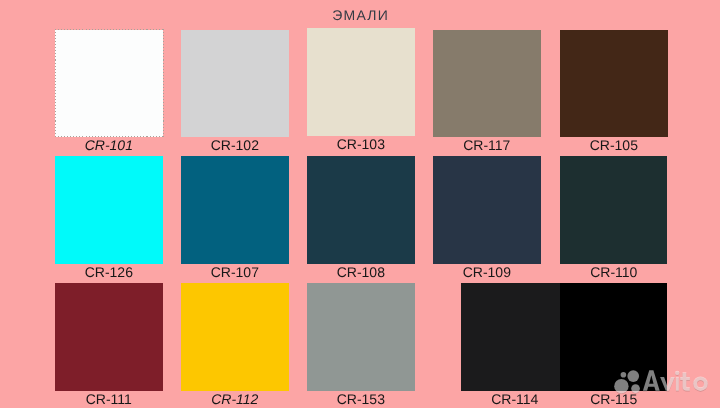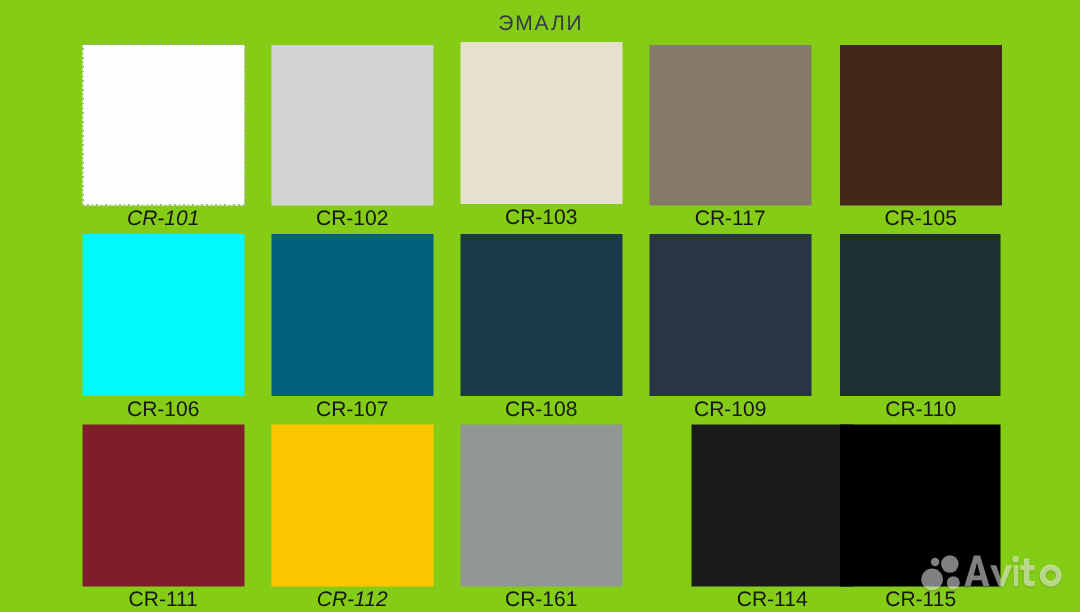--- a/index.html
+++ b/index.html
@@ -1,19 +1,19 @@
 <!DOCTYPE html>
 <html><head>
 <meta charset="utf-8">
 <style>
   html,body{margin:0;padding:0;}
   body{width:720px;height:408px;background:#fefaf6;overflow:hidden;
        font-family:"Liberation Sans",sans-serif;
        -webkit-font-smoothing:antialiased;text-rendering:geometricPrecision;}
-  .page{position:relative;width:720px;height:408px;background:#84cc16;}
+  .page{position:relative;width:720px;height:408px;background:#fca5a5;}
 
   .title{position:absolute;will-change:transform;left:0;top:8px;width:720px;
          text-align:center;font-size:14px;line-height:14px;color:#343b44;
          letter-spacing:1.25px;text-indent:1.25px;}
 
   .swatch{position:absolute;width:107.7px;height:126px;}
   .chip{position:absolute;left:0;top:0;width:107.7px;height:107.6px;}
   .chip.empty{background:#fcfdfd;}
   .chip.empty .dl,.chip.empty .dr,.chip.empty .dt,.chip.empty .db{position:absolute;}
   .dt,.db{left:-0.5px;width:108.6px;height:1px;
@@ -56,21 +56,21 @@
       <div class="swatch" style="left: 433.4px; top: 29.6px;">
     <div class="chip" title="#867b6b" style="background: rgb(134, 123, 107);"></div>
     <div class="label">CR-117</div>
   </div>
       <div class="swatch" style="left: 560px; top: 29.6px;">
     <div class="chip" title="#432717" style="background: rgb(67, 39, 23);"></div>
     <div class="label">CR-105</div>
   </div>
       <div class="swatch" style="left: 55.4px; top: 156.2px;">
     <div class="chip" title="#00fafa" style="background: rgb(0, 250, 250);"></div>
-    <div class="label">CR-106</div>
+    <div class="label">CR-126</div>
   </div>
       <div class="swatch" style="left: 181.3px; top: 156.2px;">
     <div class="chip" title="#02617f" style="background: rgb(2, 97, 127);"></div>
     <div class="label">CR-107</div>
   </div>
       <div class="swatch" style="left: 307.3px; top: 156.2px;">
     <div class="chip" title="#1b3a48" style="background: rgb(27, 58, 72);"></div>
     <div class="label">CR-108</div>
   </div>
       <div class="swatch" style="left: 433.4px; top: 156.2px;">
@@ -84,21 +84,21 @@
       <div class="swatch" style="left: 55.4px; top: 283.4px;">
     <div class="chip" title="#7e1e29" style="background: rgb(126, 30, 41);"></div>
     <div class="label">CR-111</div>
   </div>
       <div class="swatch" style="left: 181.3px; top: 283.4px; font-style: italic;">
     <div class="chip" title="#fdc700" style="background: rgb(253, 199, 0);"></div>
     <div class="label">CR-112</div>
   </div>
       <div class="swatch" style="left: 307.3px; top: 283.4px;">
     <div class="chip" title="#909794" style="background: rgb(144, 151, 148);"></div>
-    <div class="label">CR-161</div>
+    <div class="label">CR-153</div>
   </div>
       <div class="swatch" style="left: 433.4px; top: 283.4px; margin-left: 28px;">
     <div class="chip" title="#1b1b1c" style="background: rgb(27, 27, 28);"></div>
     <div class="label">CR-114</div>
   </div>
       <div class="swatch" style="left: 559.8px; top: 283.4px;">
     <div class="chip" title="#000000" style="background: rgb(0, 0, 0);"></div>
     <div class="label">CR-115</div>
   </div>
     </div>

